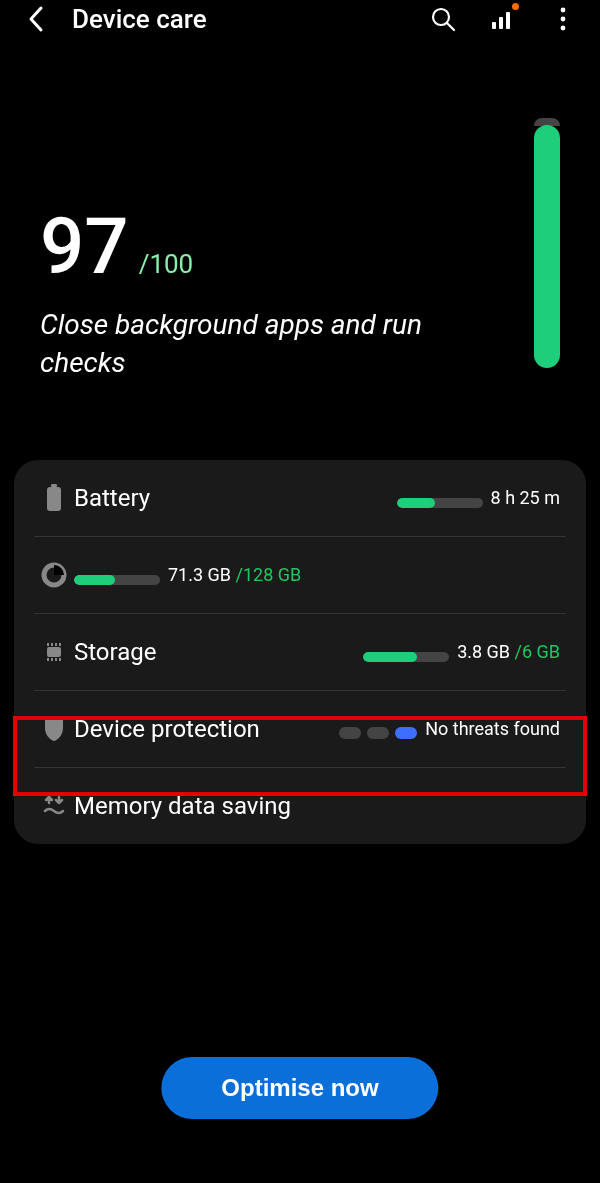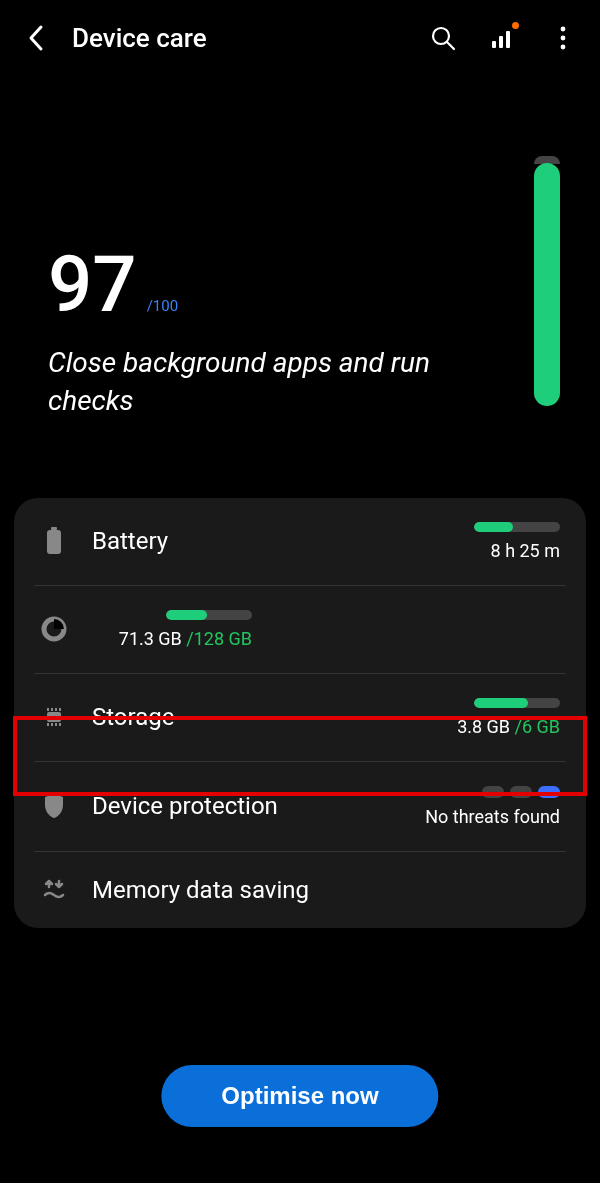--- a/index.html
+++ b/index.html
@@ -8,21 +8,21 @@
   height: 1183px;
   background: #000;
   color: #fff;
   font-family: -apple-system, 'Segoe UI', Roboto, sans-serif;
   overflow: hidden;
   position: relative;
 }
 .header {
   display: flex;
   align-items: center;
-  padding: 23px 24px;
+  padding: 4px 24px;
   gap: 24px;
   justify-content: space-between;
 }
 .back-btn {
   width: 24px;
   height: 24px;
   display: flex;
   align-items: center;
   justify-content: center;
   cursor: pointer;
@@ -52,35 +52,34 @@
   right: -3px;
   width: 7px;
   height: 7px;
   background: #ff6b00;
   border-radius: 50%;
 }
 .score-section {
   padding: 40px 40px 30px 40px;
   position: relative;
   margin-top: 130px;
-  margin-left: 8px;
 }
 .score-row {
   display: flex;
   align-items: baseline;
   gap: 10px;
 }
 .score-big {
   font-size: 78px;
   font-weight: 500;
   line-height: 1;
 }
 .score-small {
-  font-size: 15px;
-  color: #3b82f6;
+  font-size: 26px;
+  color: #86efac;
 }
 .score-desc {
   font-size: 28px;
   font-weight: 400;
   margin-top: 20px;
   line-height: 1.35;
   max-width: 420px;
   font-style: italic;
 }
 .score-bar-wrap {
@@ -112,40 +111,40 @@
   margin: 48px 14px 0 14px;
   background: #1a1a1a;
   border-radius: 24px;
   padding: 0 20px;
 }
 .row {
   display: flex;
   align-items: center;
   padding: 24px 6px;
   border-bottom: 1px solid #333;
-  gap: 24px;
+  gap: 6px;
   cursor: pointer;
   position: relative;
 }
 .row:last-child { border-bottom: none; }
 .row-icon {
   width: 28px;
   height: 28px;
   display: flex;
   align-items: center;
   justify-content: center;
   flex-shrink: 0;
 }
 .row-label {
   font-size: 24px;
   flex: 1;
 }
 .row-right {
   display: flex;
-  flex-direction: column;
+  flex-direction: row;
   align-items: flex-end;
   gap: 8px;
   min-width: 160px;
 }
 .mini-bar {
   width: 86px;
   height: 10px;
   background: #444;
   border-radius: 5px;
   overflow: hidden;
@@ -182,21 +181,21 @@
   position: absolute;
   border: 4px solid #e30000;
   left: 13px;
   right: 13px;
   top: 716px;
   height: 80px;
   pointer-events: none;
 }
 .bottom-btn {
   position: absolute;
-  bottom: 56px;
+  bottom: 64px;
   left: 50%;
   transform: translateX(-50%);
   background: #0b6fda;
   color: #fff;
   font-size: 24px;
   font-weight: 600;
   padding: 17px 60px;
   border-radius: 40px;
   border: none;
   cursor: pointer;

